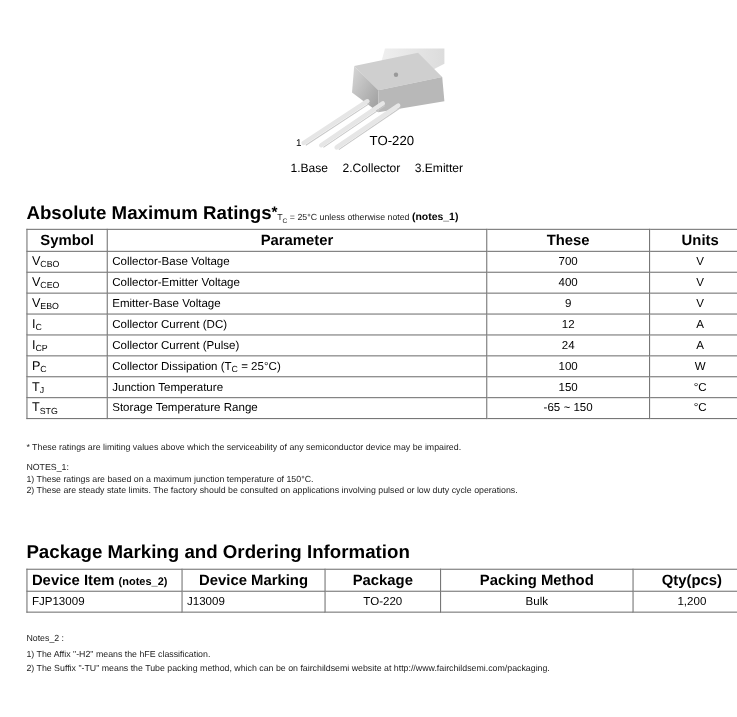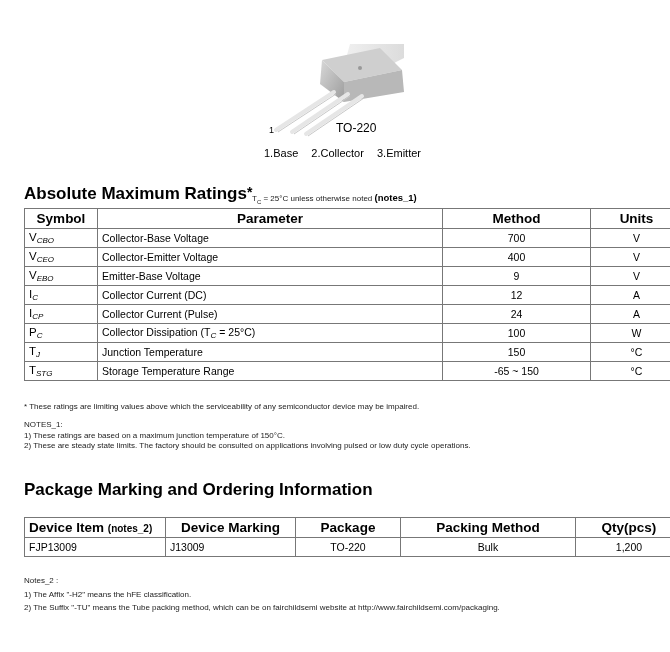--- a/index.html
+++ b/index.html
@@ -20,30 +20,30 @@
   .amr-cond sub { font-size: 6px; }
 
   table { border-collapse: collapse; position: absolute; left: 24px; width: 659px; }
   td, th { border: 1px solid #777; padding: 0 4px; height: 18px; font-size: 10.5px; }
   th { font-size: 13.5px; font-weight: bold; height: 19px; }
   .amr-table { top: 208px; }
   .amr-table th:nth-child(1) { width: 64px; }
   .amr-table th:nth-child(2) { width: 336px; }
   .amr-table th:nth-child(3) { width: 139px; }
   .amr-table td.c, .amr-table th { text-align: center; }
-  .amr-table td sub { font-size: 8px; vertical-align: -2px; font-style: italic; }
+  .amr-table td sub { font-size: 8px; vertical-align: -2px; }
   .amr-table td.sym { font-size: 11.5px; }
   .amr-table tr td { border-top: 1px solid #999; }
   .amr-table { border: 1.5px solid #444; }
 
   .footnote { position: absolute; left: 24px; font-size: 8px; color: #222; line-height: 10.5px; }
   .fn-star { top: 402px; }
   .notes1 { top: 420px; }
 
-  .pmo-title { top: 480px; }
+  .pmo-title { top: 492px; }
   .pmo-table { top: 517px; border: 1.5px solid #444; }
   .pmo-table th:nth-child(1) { width: 132px; text-align: left; }
   .pmo-table th:nth-child(2) { width: 121px; text-align: center; }
   .pmo-table th:nth-child(3) { width: 96px; }
   .pmo-table th:nth-child(4) { width: 166px; }
   .pmo-table th small { font-size: 10px; font-weight: bold; }
   .pmo-table td.c, .pmo-table th.c { text-align: center; }
   .notes2 { top: 574px; line-height: 13.5px; }
 </style>
 </head>
@@ -89,21 +89,21 @@
 </div>
 
 <div class="section-title amr-title"><span>Absolute Maximum Ratings</span><span class="star">*</span></div>
 <div class="amr-cond"><span>T</span><sub>C</sub><span> = 25°C unless otherwise noted </span><b>(notes_1)</b></div>
 
 <table class="amr-table">
   <thead>
     <tr>
       <th>Symbol</th>
       <th>Parameter</th>
-      <th>Method</th>
+      <th>These</th>
       <th>Units</th>
     </tr>
   </thead>
   <tbody id="amr-body">
       <tr>
         <td class="sym"><span>V</span><sub>CBO</sub></td>
         <td><span>Collector-Base Voltage</span></td>
         <td class="c">700</td>
         <td class="c">V</td>
       </tr>

